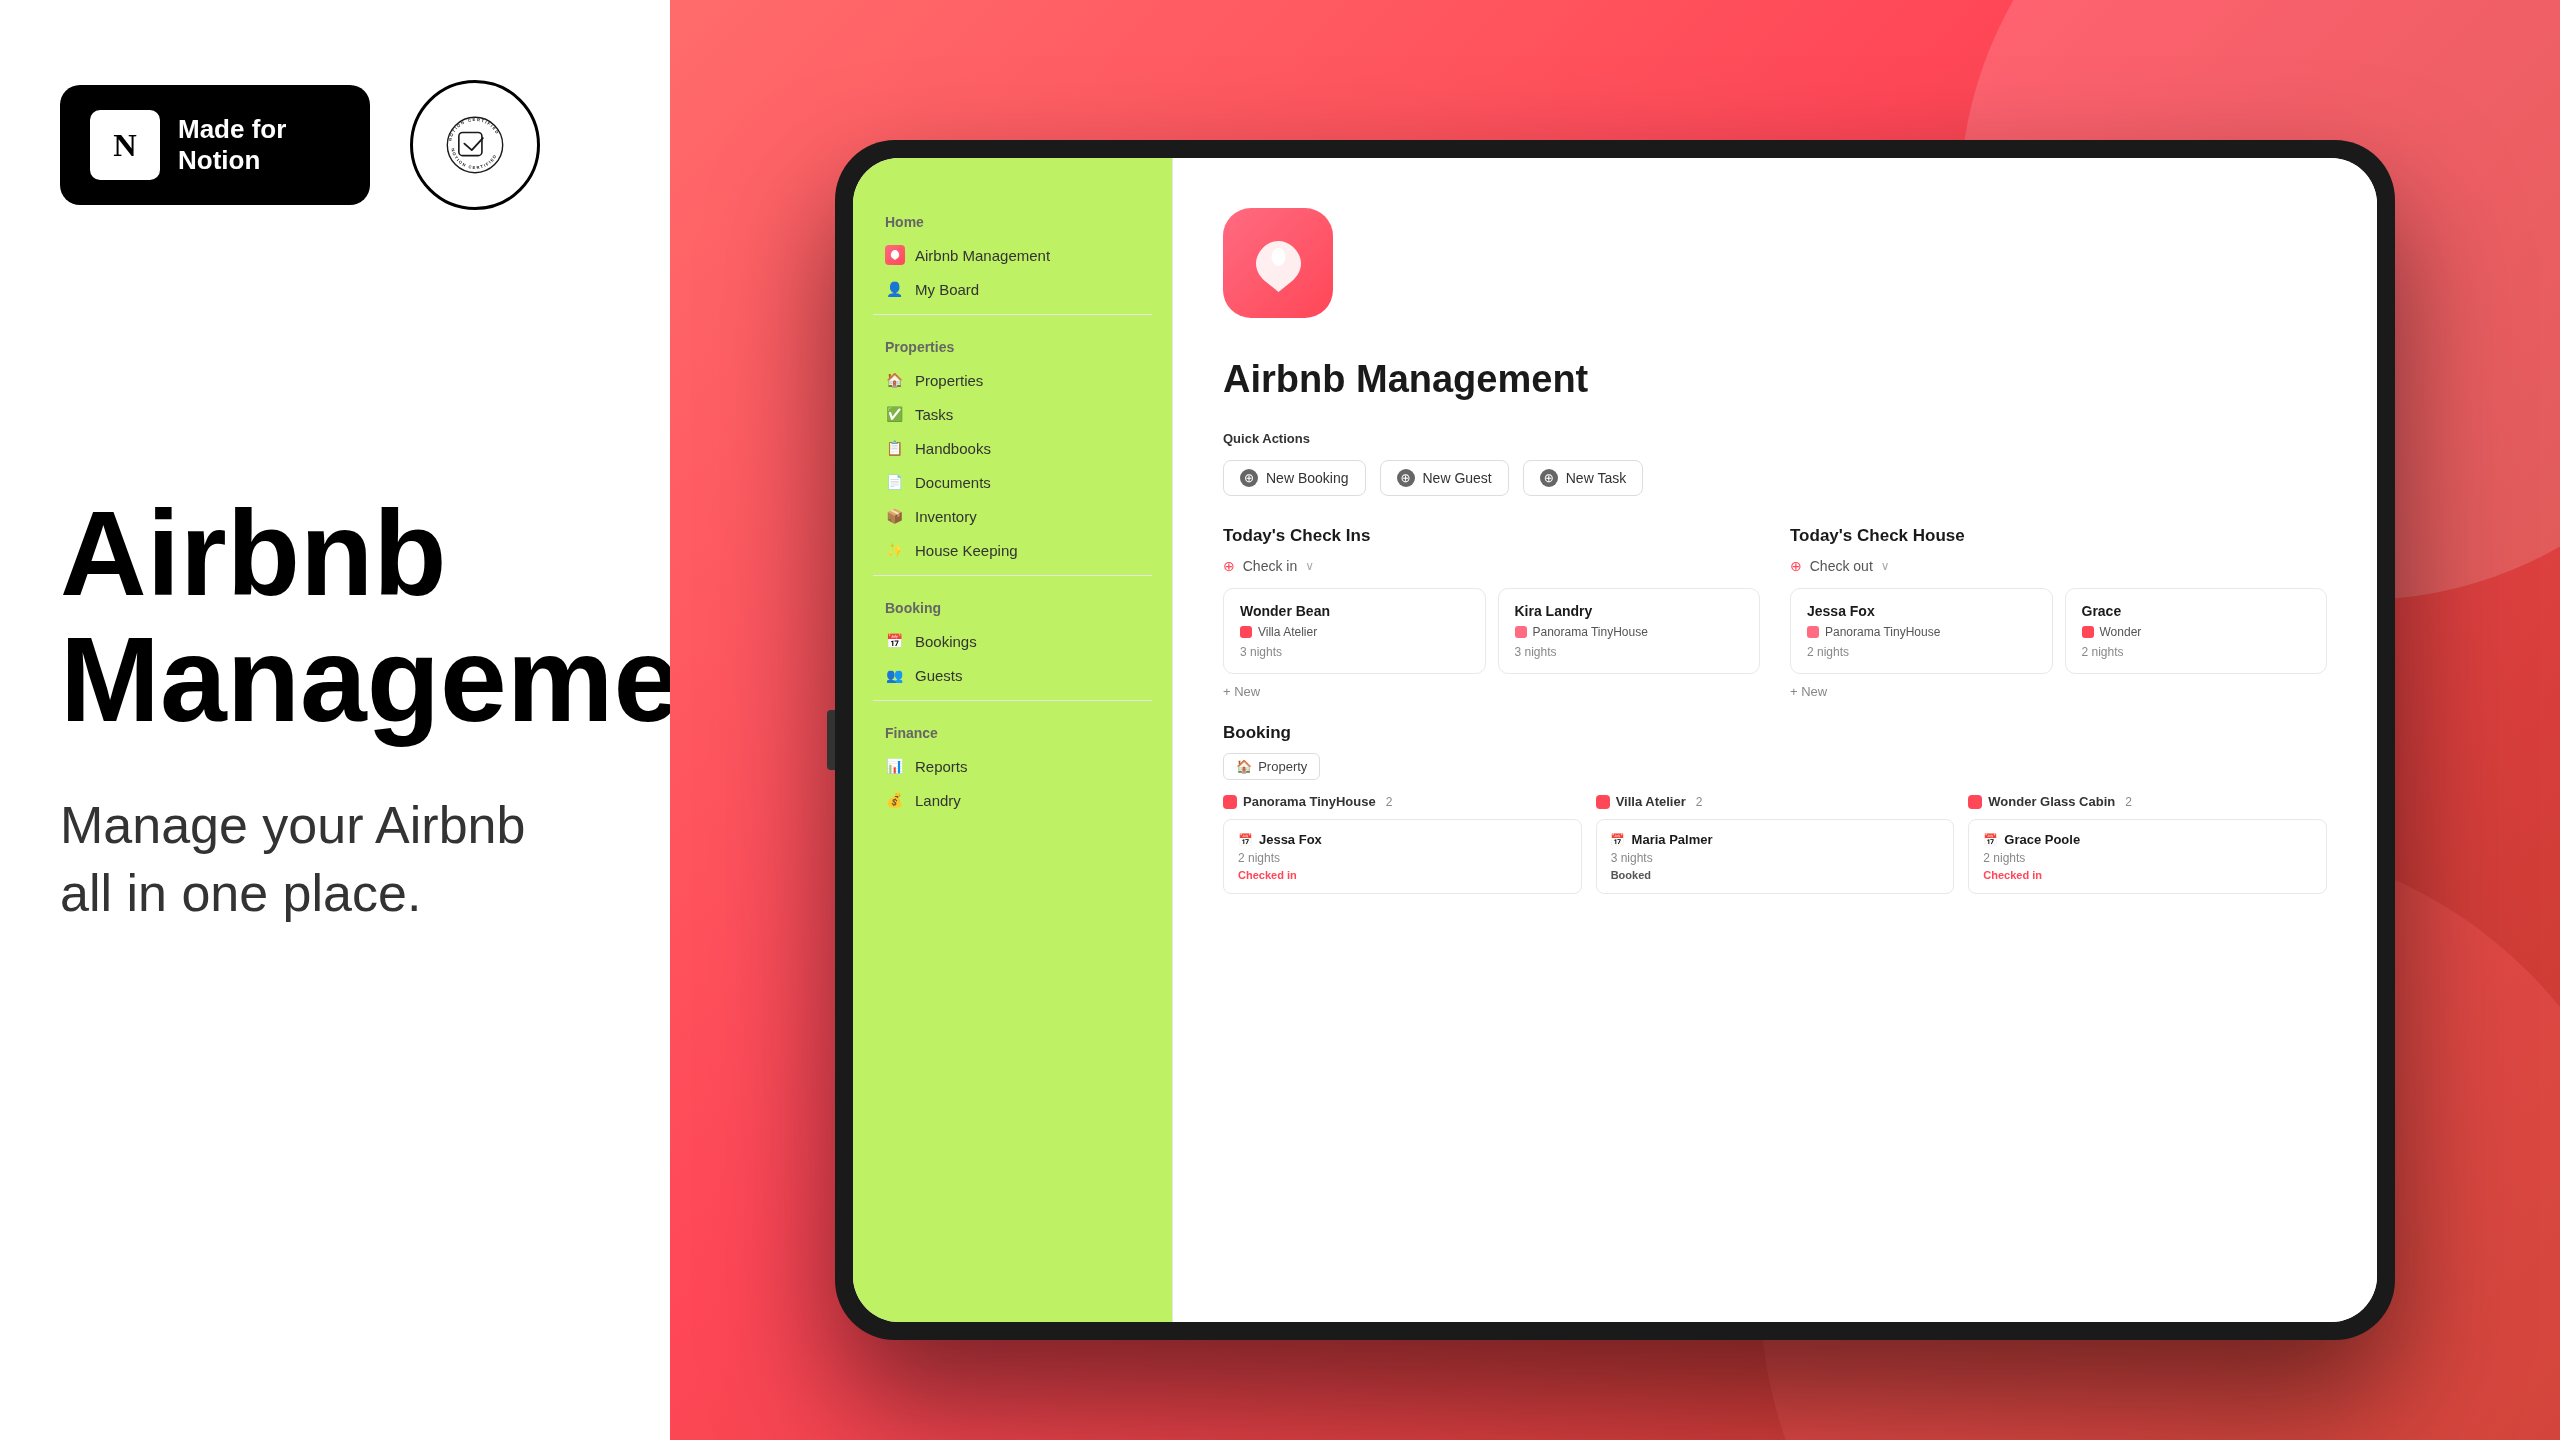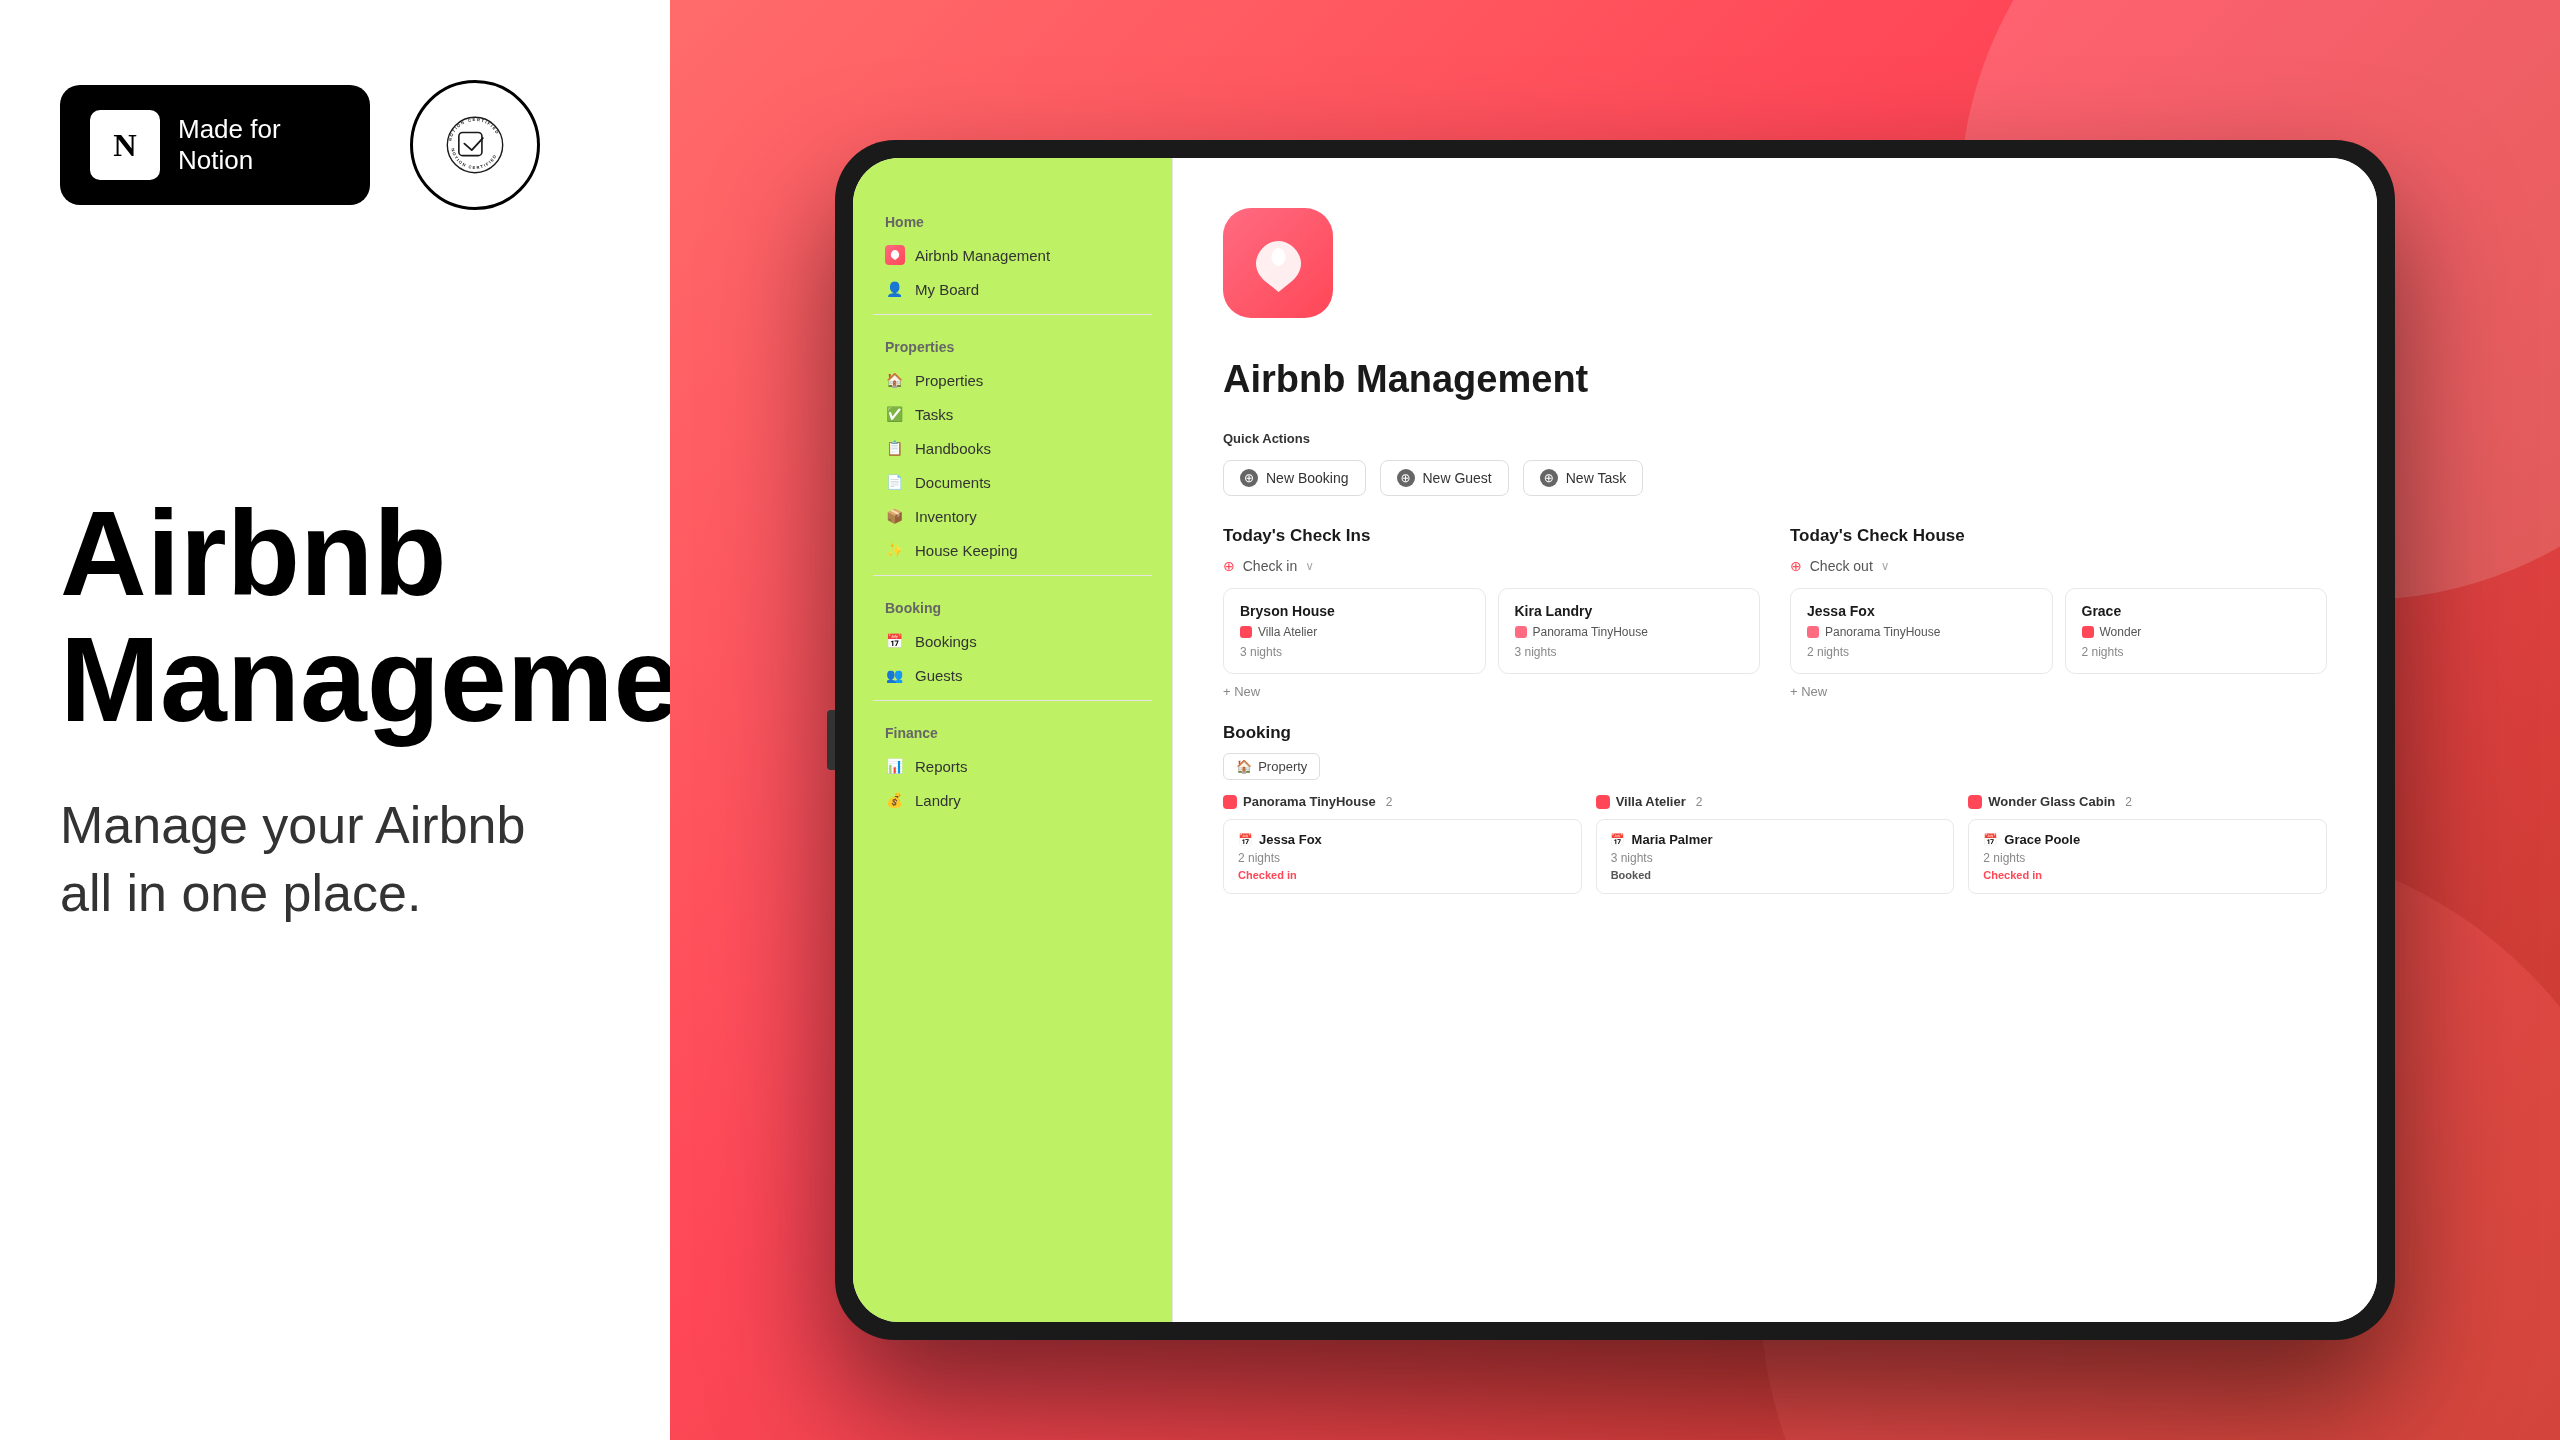--- a/index.html
+++ b/index.html
@@ -53,21 +53,21 @@
       justify-content: center;
       font-size: 42px;
       font-weight: 700;
       color: #000;
       flex-shrink: 0;
     }
 
     .made-for-notion-text {
       color: #ffffff;
       font-size: 26px;
-      font-weight: 400;
+      font-weight: 700;
       line-height: 1.2;
     }
 
     .certified-badge {
       width: 130px;
       height: 130px;
       border: 3px solid #000;
       border-radius: 50%;
       display: flex;
       flex-direction: column;
@@ -634,21 +634,21 @@
 
             <div class="section-card">
               <div class="section-title">Today's Check Ins</div>
               <div class="checkin-header">
                 <span style="color:#ff4757;">⊕</span>
                 <span>Check in</span>
                 <span style="color:#aaa; font-size:12px;">∨</span>
               </div>
               <div class="booking-cards-row">
                 <div class="booking-card">
-                  <div class="booking-card-guest">Bryson House</div>
+                  <div class="booking-card-guest">Wonder Bean</div>
                   <div class="booking-card-property">
                     <div class="property-dot red"></div>
                     <span class="booking-card-property-name">Villa Atelier</span>
                   </div>
                   <div class="booking-card-nights">3 nights</div>
                 </div>
                 <div class="booking-card">
                   <div class="booking-card-guest">Kira Landry</div>
                   <div class="booking-card-property">
                     <div class="property-dot pink"></div>

